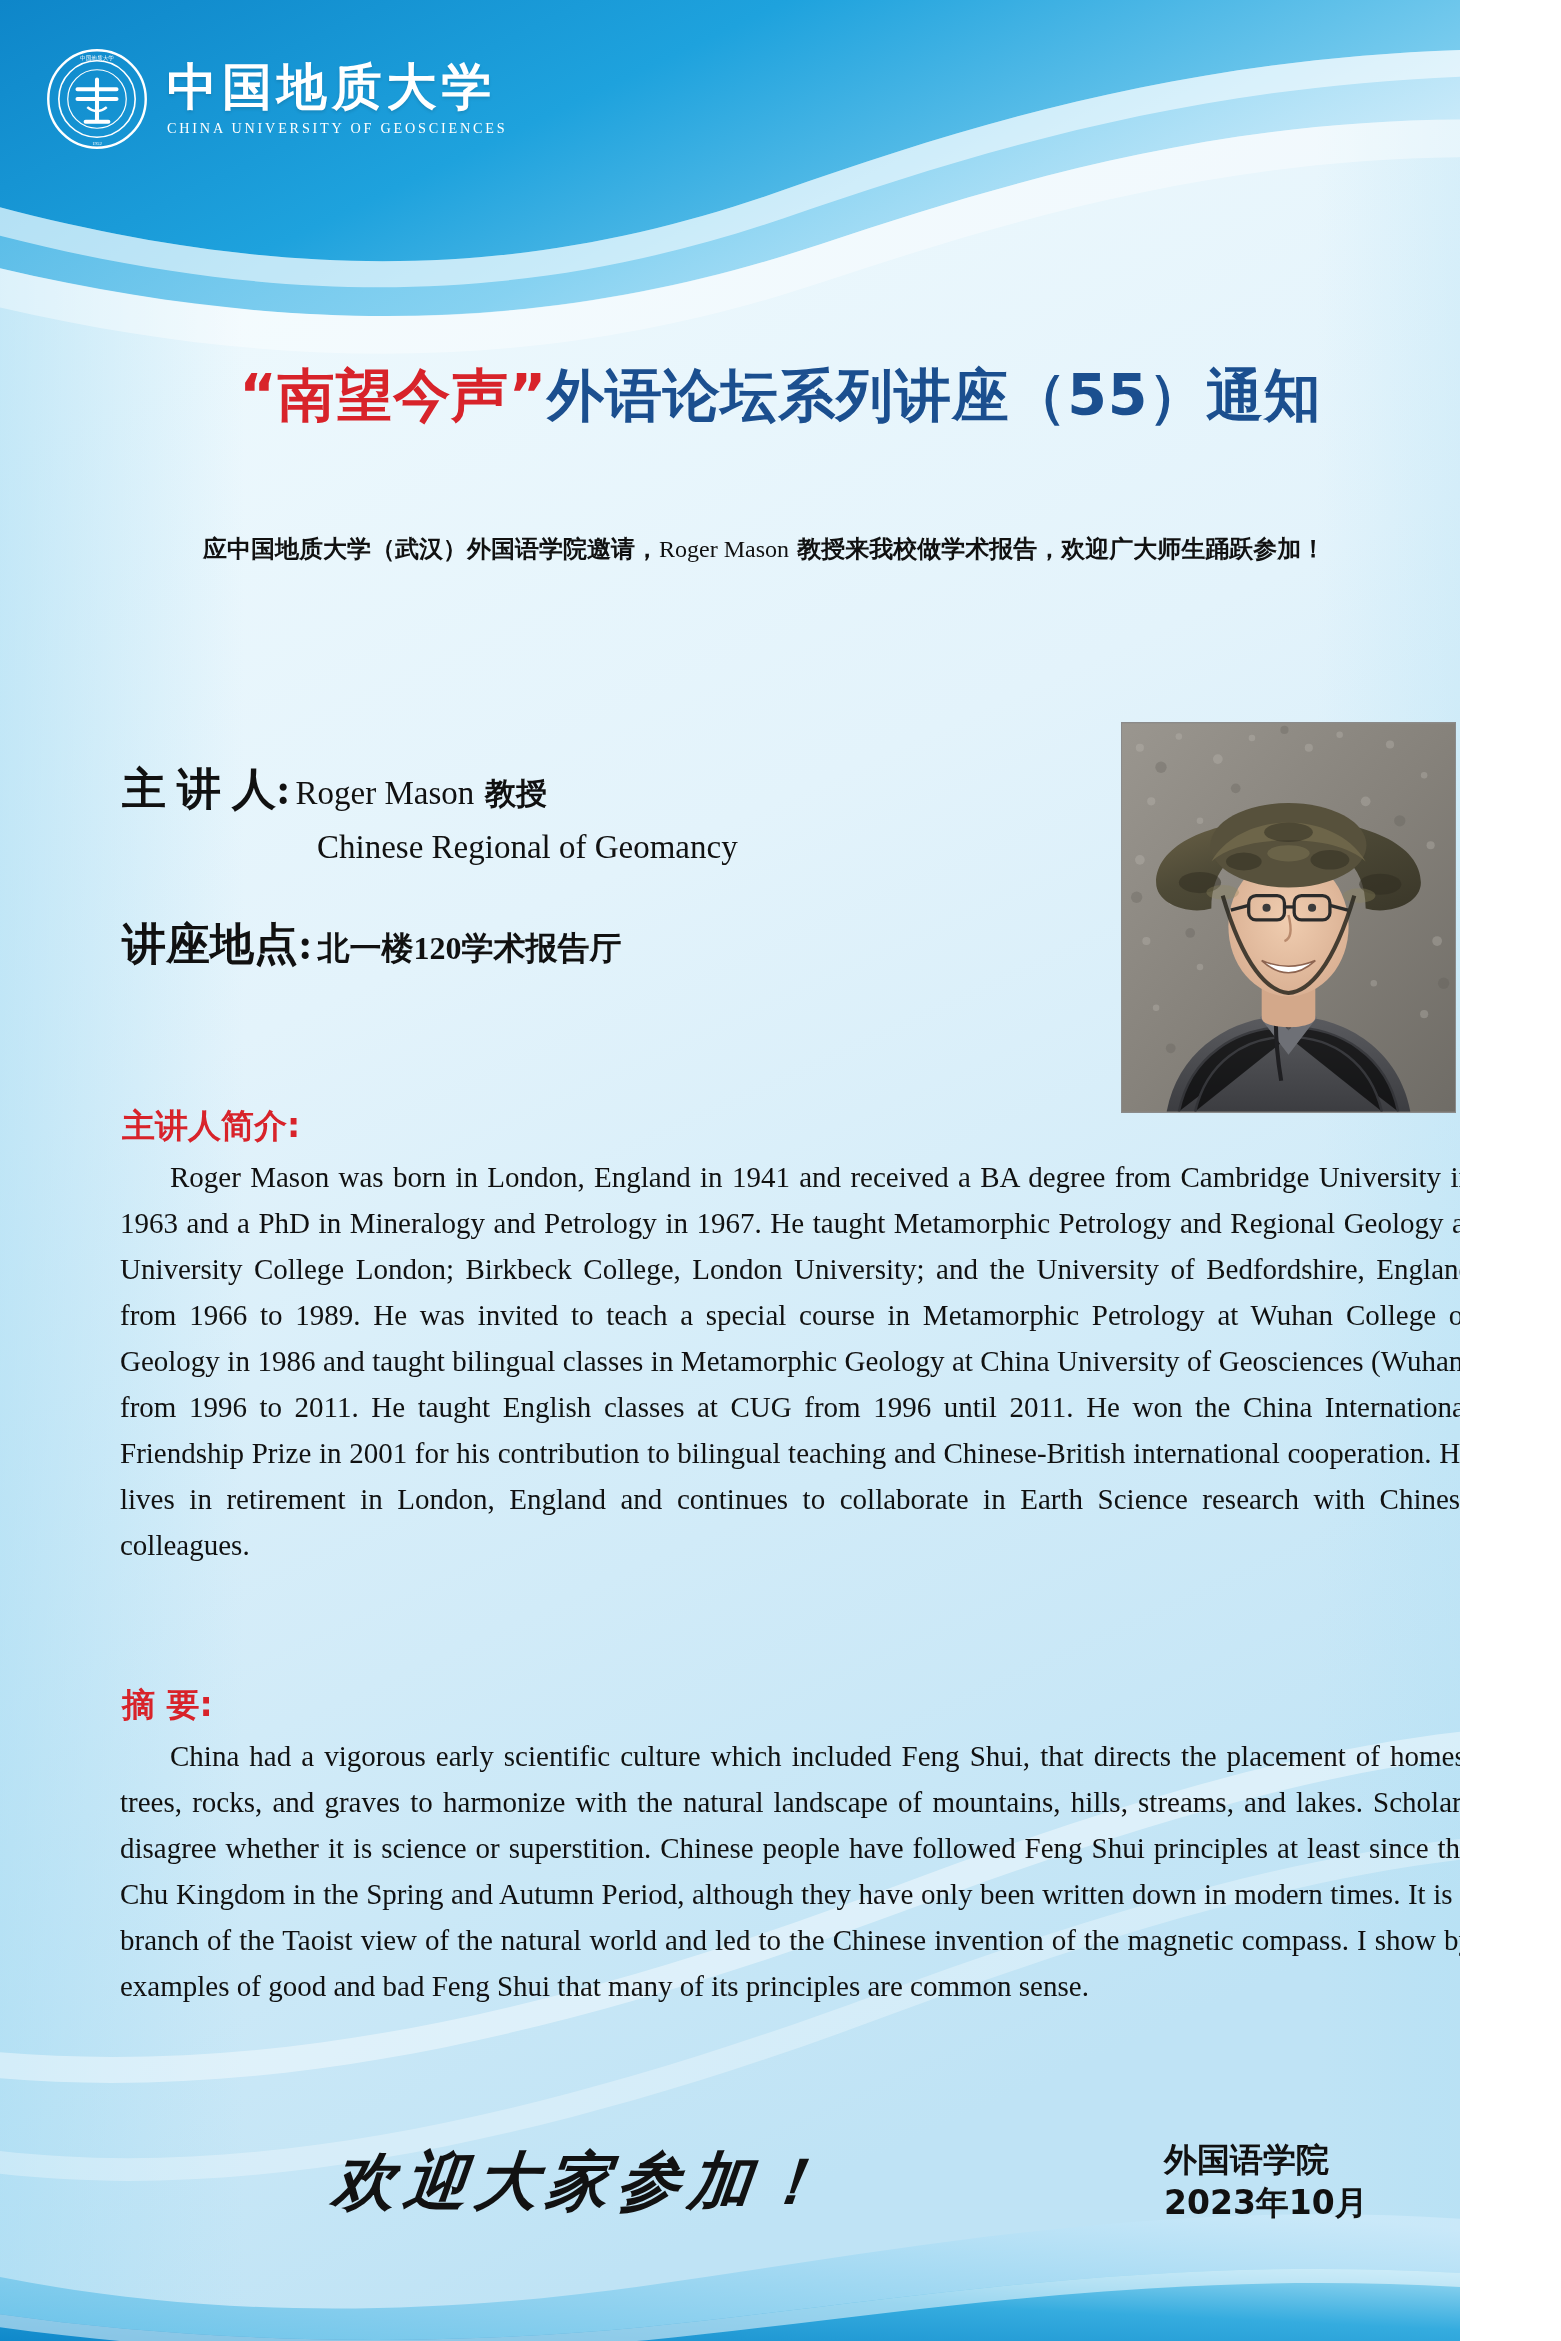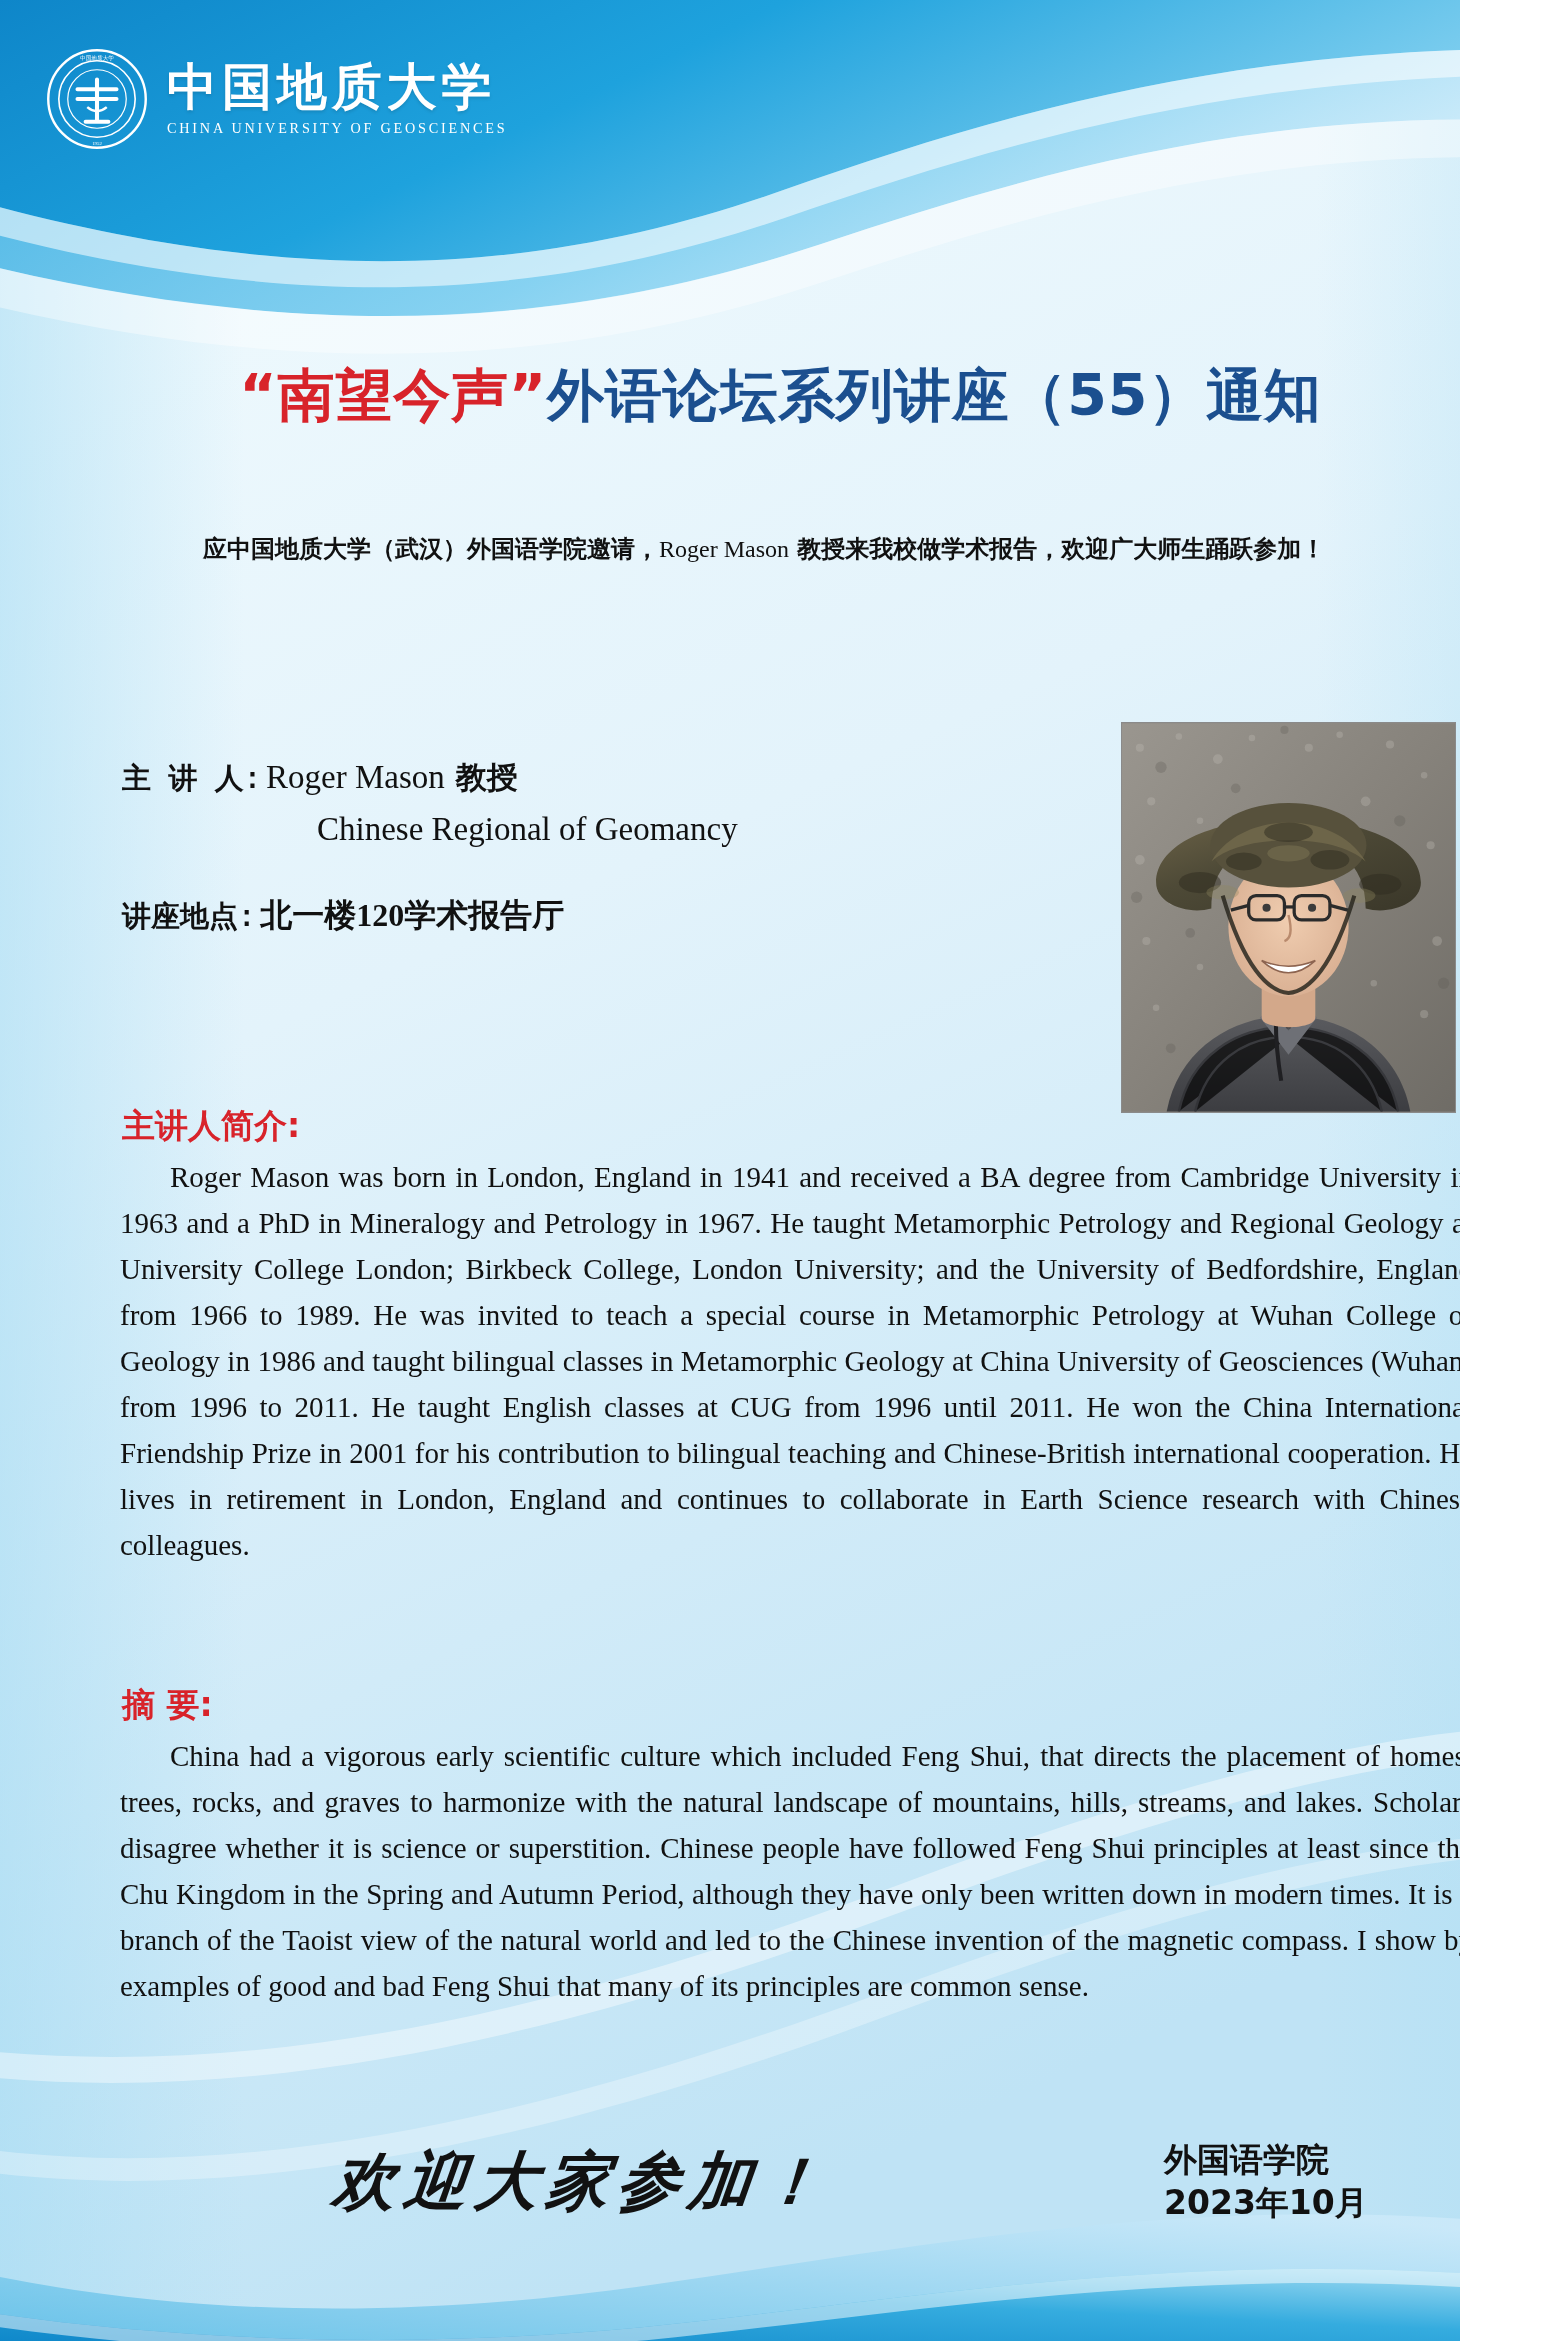--- a/index.html
+++ b/index.html
@@ -117,23 +117,23 @@
     color: #111111;
   }
   .info-row {
     display: flex;
     align-items: baseline;
     font-size: 33px;
     line-height: 1.18;
     margin-bottom: 12.2px;
   }
   .info-label {
-    font-family: Liberation Mono, monospace;
-    font-weight: 700;
-    font-size: 29px;
+    font-family: Liberation Serif, serif;
+    font-weight: 700;
+    font-size: 44px;
     white-space: nowrap;
     flex: none;
     margin-top: 40px;
   }
   .info-value {
     font-family: "Liberation Serif", serif;
     font-size: 33px;
     margin-left: 4.9px;
   }
   .info-value.cjk {

